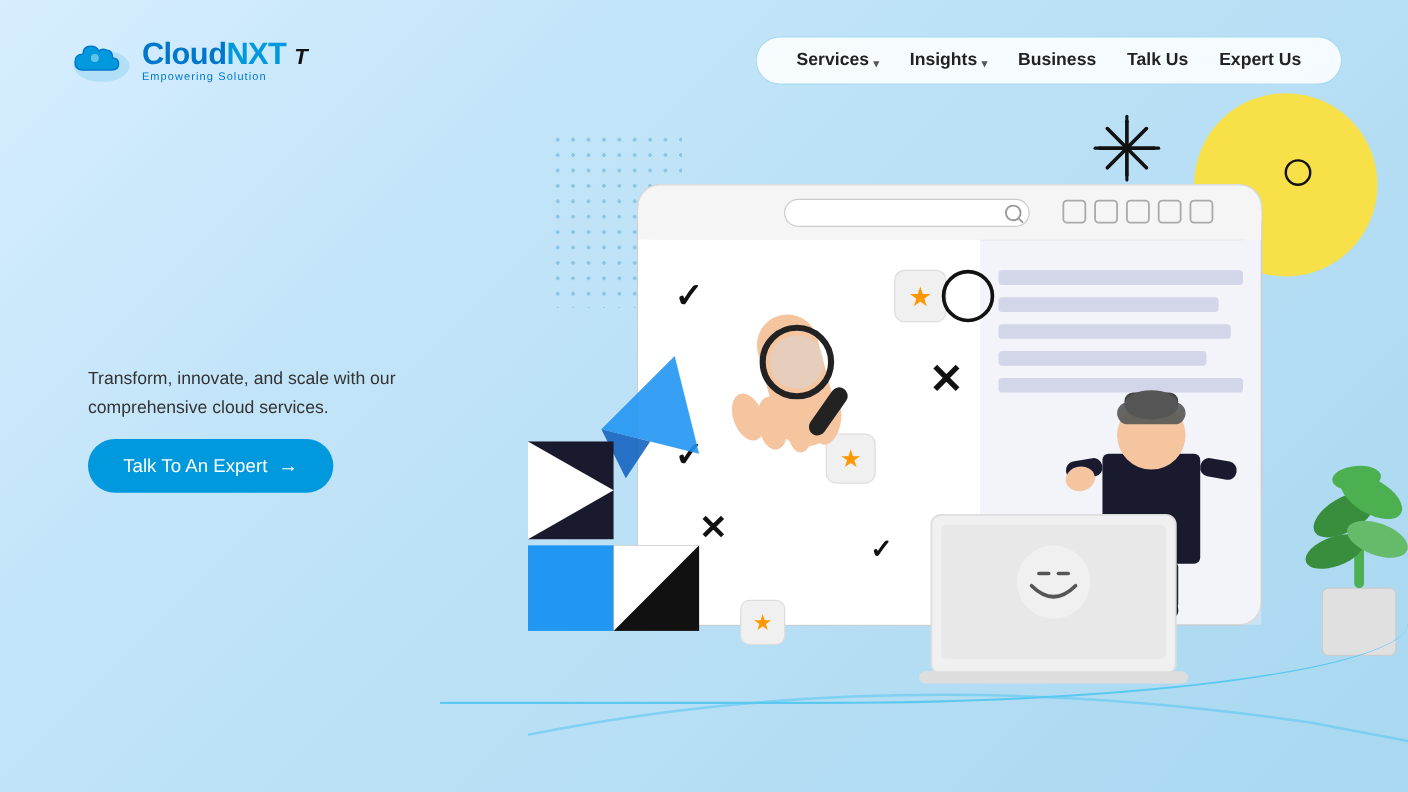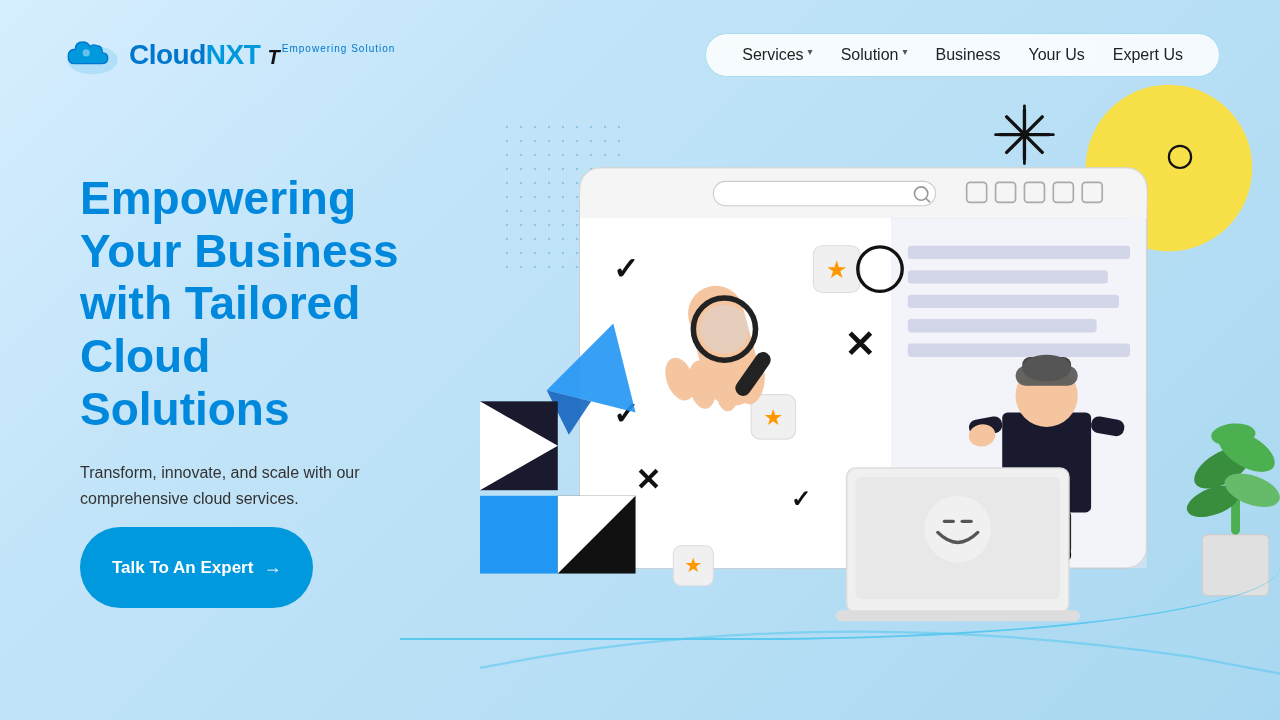--- a/index.html
+++ b/index.html
@@ -51,61 +51,60 @@
       gap: 4px;
     }
 
     .cloud-icon-svg {
       width: 65px;
       height: 45px;
     }
 
     .logo-text {
       display: flex;
-      flex-direction: row;
+      flex-direction: column;
     }
 
     .logo-brand {
       font-size: 28px;
       font-weight: 800;
       color: #0077cc;
       letter-spacing: -0.5px;
       line-height: 1;
     }
 
     .logo-brand span.nxt {
       color: #0099dd;
     }
 
     .logo-tagline {
       font-size: 10px;
       color: #0077cc;
       letter-spacing: 1px;
       margin-top: 2px;
-      text-align: center;
     }
 
     nav {
       margin-left: auto;
       background: rgba(255,255,255,0.85);
       border: 1.5px solid #a8dcf0;
       border-radius: 50px;
       padding: 12px 36px;
       display: flex;
       align-items: center;
       gap: 28px;
       backdrop-filter: blur(10px);
     }
 
     .nav-item {
       display: flex;
-      align-items: flex-start;
+      align-items: flex-end;
       gap: 4px;
       font-size: 16px;
-      font-weight: 400;
+      font-weight: 700;
       color: #222;
       cursor: pointer;
       white-space: nowrap;
       text-decoration: none;
     }
 
     .nav-chevron {
       font-size: 10px;
       color: #555;
     }
@@ -143,22 +142,22 @@
       max-width: 380px;
     }
 
     .cta-button {
       display: inline-flex;
       align-items: center;
       gap: 10px;
       background: #0099dd;
       color: white;
       font-size: 17px;
-      font-weight: 700;
-      padding: 30px 32px;
+      font-weight: 400;
+      padding: 14px 32px;
       border-radius: 50px;
       border: none;
       cursor: pointer;
       text-decoration: none;
     }
 
     .arrow-icon {
       font-size: 18px;
     }
 
@@ -209,40 +208,39 @@
       </div>
     </div>
   </div>
 
   <nav>
     <a class="nav-item" href="#">
       <span>Services</span>
       <span class="nav-chevron">▾</span>
     </a>
     <a class="nav-item" href="#">
-      <span>Solution</span>
+      <span>Insights</span>
       <span class="nav-chevron">▾</span>
     </a>
     <a class="nav-item" href="#">
       <span>Business</span>
     </a>
     <a class="nav-item" href="#">
-      <span>Your Us</span>
+      <span>Talk Us</span>
     </a>
     <a class="nav-item" href="#">
       <span>Expert Us</span>
     </a>
   </nav>
 </header>
 
 <div class="dots-pattern"></div>
 
 <section class="hero">
   <div class="hero-content">
-    <h1 class="hero-title">Empowering Your Business with Tailored Cloud Solutions</h1>
     <p class="hero-subtitle">Transform, innovate, and scale with our comprehensive cloud services.</p>
     <a class="cta-button" href="#">
       <span>Talk To An Expert</span>
       <span class="arrow-icon">→</span>
     </a>
   </div>
 
   <div class="hero-illustration">
     <svg viewBox="0 0 720 580" xmlns="http://www.w3.org/2000/svg">
 

